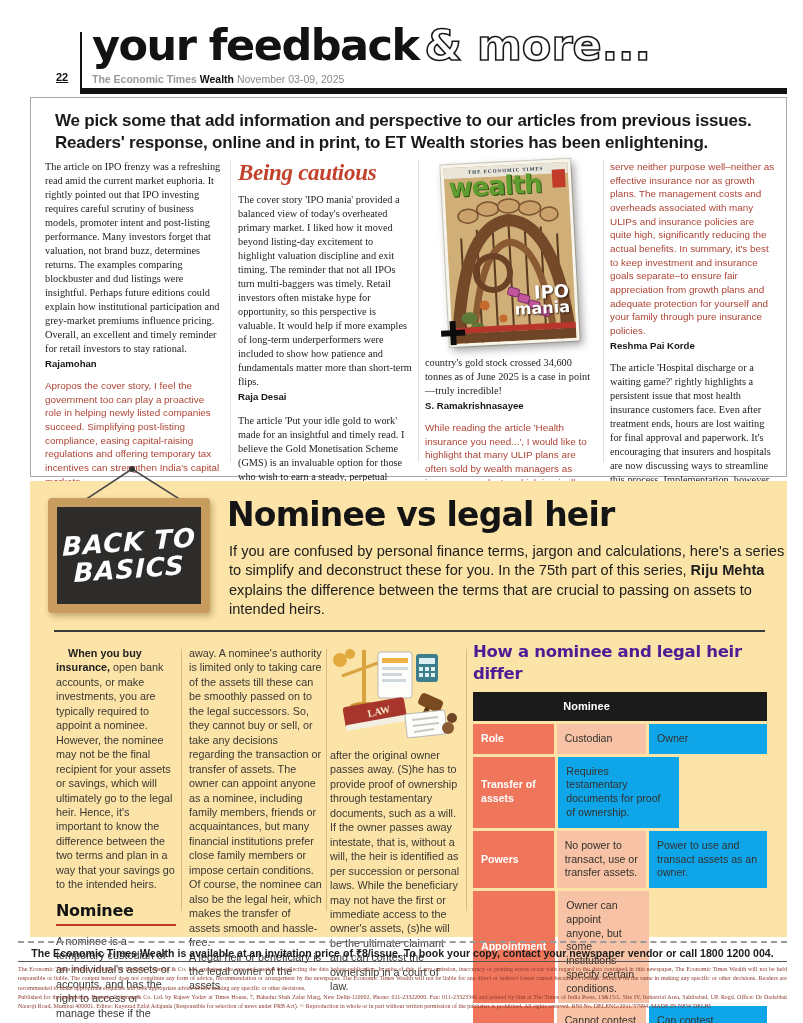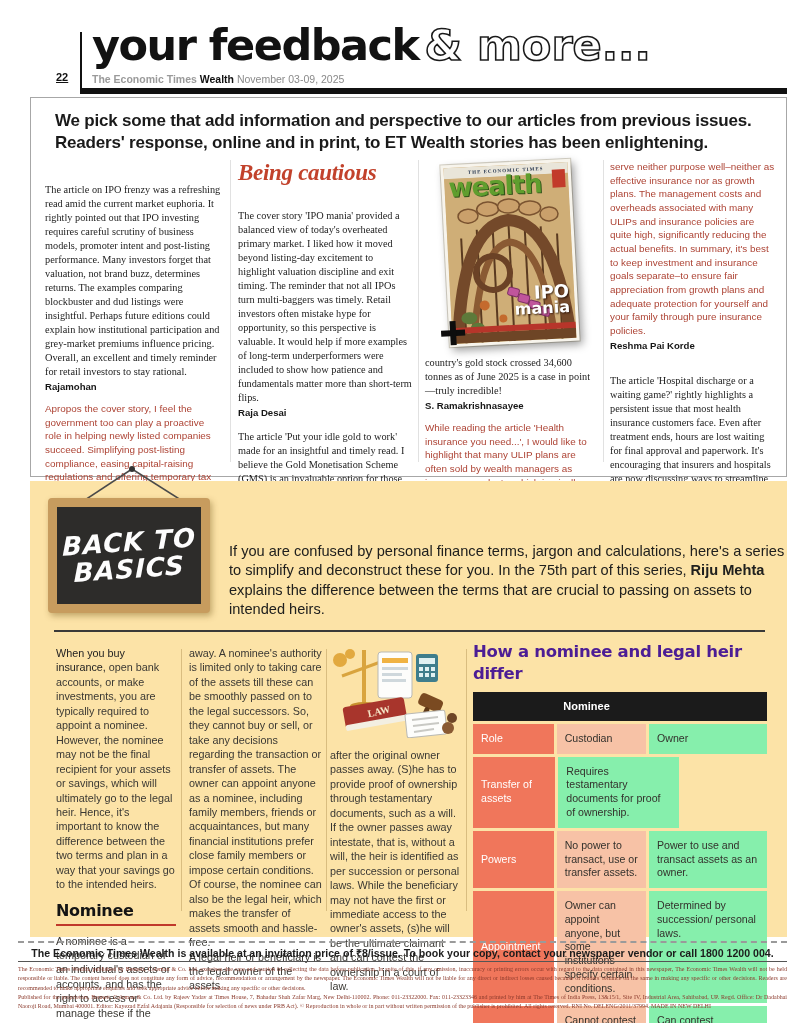--- a/index.html
+++ b/index.html
@@ -29,21 +29,21 @@
            color:#1a1a1a; line-height:1.28; letter-spacing:-0.2px; }
   .intro .lt { font-weight:600; }
   .intro .bold-brand { font-weight:800; }
   .col { position:absolute; top:62px; }
   .c1 { left:14px;  width:178px; }
   .c2 { left:207px; width:174px; }
   .c3 { left:394px; width:172px; }
   .c4 { left:579px; width:166px; }
   .col-sep { position:absolute; top:62px; width:1px; height:302px; background:#e1e1e1; }
   .sep1 { left:199px; } .sep2 { left:387px; } .sep3 { left:572px; }
-  .serif-p { font-family:"Liberation Serif", serif; font-size:10.3px; line-height:1.36; color:#1c1c1c;margin-top:23px; }
+  .serif-p { font-family:"Liberation Serif", serif; font-size:10.3px; line-height:1.36; color:#1c1c1c; }
   .red-p   { font-size:9.9px; line-height:1.38; color:#ad4334; }
   .author  { font-weight:bold; font-size:9.6px; color:#161616; margin:2px 0 10px 0; }
   .being-cautious { font-family:"Liberation Serif", serif; font-style:italic; font-weight:bold;
                     font-size:23px; color:#c2422c; margin-bottom:7px; letter-spacing:-0.3px; }
   .gap-top { margin-top:12px; }
 
   
   .cover-wrap { position:relative; width:130px; margin:2px 0 0 20px; transform:rotate(-3deg); }
   .cover { position:relative; width:130px; height:182px; background:#f7f4ec; padding:3px;
            box-shadow:3px 4px 9px rgba(0,0,0,.38), 0 0 0 1px #d8d4c8; }
@@ -88,37 +88,37 @@
                 line-height:1.32; color:#20201e; }
   .basics-sub b { font-weight:800; }
   .basics-divider { position:absolute; left:24px; top:149px; width:711px; height:2px; background:#3a3a38; }
   .bcol { position:absolute; top:165px; font-size:10.8px; line-height:1.34; color:#3a3833; }
   .bA { left:26px;  width:120px; }
   .bB { left:159px; width:134px; }
   .bC { left:300px; width:130px; }
   .bD { left:443px; top:160px; width:294px; }
   .bsep { position:absolute; top:168px; width:1px; height:262px; background:#d9bd80; }
   .bsep1 { left:151px; } .bsep2 { left:296px; } .bsep3 { left:436px; }
-  .bcol .lead { font-weight:normal; color:#222; }
+  .bcol .lead { font-weight:bold; color:#222;margin-left:12px; }
   .sub-head { font-size:16px; font-weight:800; color:#141414; border-bottom:2.5px solid #c0392b;
               padding-bottom:4px; margin:11px 0 8px 0; line-height:1.05;
               font-family:"DejaVu Sans", sans-serif; letter-spacing:-0.3px; }
   .law-illo { display:block; margin:0 0 10px 0; }
 
   
   .tbl-title { font-size:16.5px; font-weight:800; color:#4c1d95; margin-bottom:7px;
                font-family:"DejaVu Sans", sans-serif; letter-spacing:-0.3px; }
   .tbl-head { display:flex; background:#1b1b1b; color:#fff; font-weight:bold; font-size:11px; }
   .tbl-head > div { padding:7px 8px; }
   .th-label { width:28%; } .th-nominee { width:31%; } .th-heir { width:41%; }
   .tbl-row { display:flex; margin-top:3px; }
   .tbl-row > div { padding:8px; font-size:10.6px; line-height:1.3; }
-  .td-label { width:28%; background:#f0765b; color:#fff; font-weight:normal; display:flex; align-items:center; margin-right:3px; }
+  .td-label { width:28%; background:#f0765b; color:#fff; font-weight:bold; display:flex; align-items:center; margin-right:3px; }
   .td-nominee { width:31%; background:#f7c2a6; color:#33312c; margin-right:3px; }
-  .td-heir { width:41%; background:#86efac; color:#33312c; }
+  .td-heir { width:41%; background:#0ea5e9; color:#33312c; }
 
   
   .foot-dash { position:absolute; left:18px; top:941px; width:769px; border-top:2px dashed #9a9a9a; }
   .foot-invite { position:absolute; left:18px; top:946px; width:769px; text-align:center;
                  font-size:10.6px; font-weight:bold; color:#1c1c1c; }
   .foot-line { position:absolute; left:18px; top:961px; width:769px; border-top:1px solid #555; }
   .foot-small { position:absolute; left:18px; width:769px; font-family:"Liberation Serif", serif;
                 font-size:6px; line-height:1.55; color:#8b3a2c; text-align:justify; }
   .fs1 { top:965px; } .fs2 { top:993px; }
 </style>
@@ -235,20 +235,21 @@
       <line x1="64" y1="3" x2="116" y2="36" stroke="#4a4a4a" stroke-width="1.5"></line>
       <circle cx="64" cy="3" r="3" fill="#333"></circle>
     </svg>
     <div class="chalkboard">
       <div class="chalk-text">
         <div>BACK TO</div>
         <div>BASICS</div>
       </div>
     </div>
 
+    <div class="basics-title">Nominee vs legal heir</div>
     <div class="basics-sub"><span>If you are confused by personal finance terms, jargon and calculations, here's a series to simplify and deconstruct these for you. In the 75th part of this series, </span><b>Riju Mehta</b><span> explains the difference between the terms that are crucial to passing on assets to intended heirs.</span></div>
     <div class="basics-divider"></div>
 
     <div class="bsep bsep1"></div>
     <div class="bsep bsep2"></div>
     <div class="bsep bsep3"></div>
 
     <div class="bcol bA">
       <p><span class="lead">When you buy insurance,</span><span> open bank accounts, or make investments, you are typically required to appoint a nominee. However, the nominee may not be the final recipient for your assets or savings, which will ultimately go to the legal heir. Hence, it's important to know the difference between the two terms and plan in a way that your savings go to the intended heirs.</span></p>
       <div class="sub-head">Nominee</div>
@@ -319,21 +320,20 @@
         <div class="td-heir">Requires testamentary documents for proof of ownership.</div>
       </div>
       <div class="tbl-row">
         <div class="td-label">Powers</div>
         <div class="td-nominee">No power to transact, use or transfer assets.</div>
         <div class="td-heir">Power to use and transact assets as an owner.</div>
       </div>
       <div class="tbl-row">
         <div class="td-label">Appointment</div>
         <div class="td-nominee">Owner can appoint anyone, but some institutions specify certain conditions.</div>
-        <div class="td-heir">Determined by succession/ personal laws.</div>
       </div>
       <div class="tbl-row">
         <div class="td-label">Legal right</div>
         <div class="td-nominee">Cannot contest ownership legally.</div>
         <div class="td-heir">Can contest ownership in a court of law.</div>
       </div>
     </div>
   </div>
 
   <div class="foot-dash"></div>

